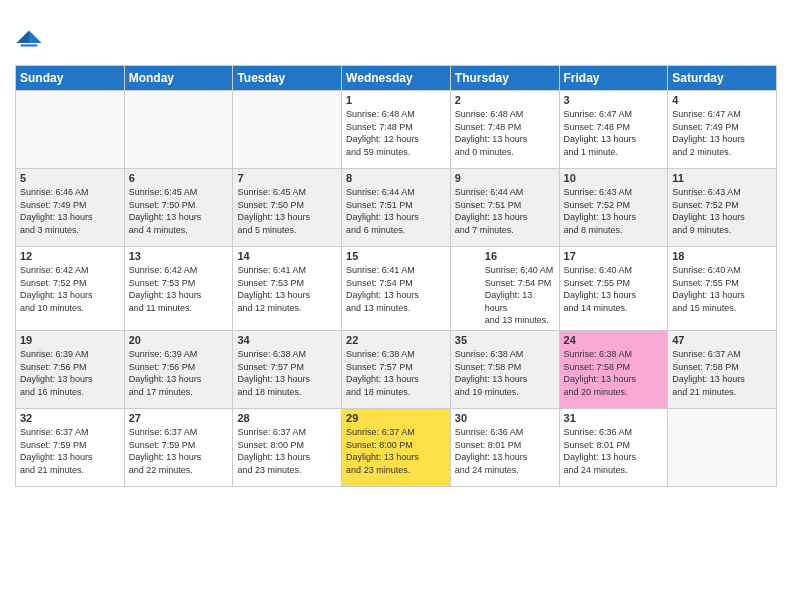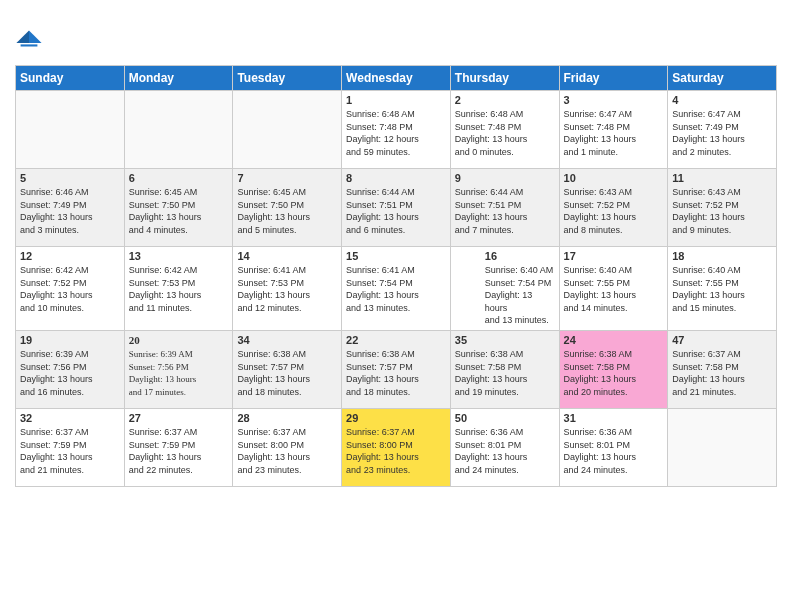--- a/index.html
+++ b/index.html
@@ -273,21 +273,21 @@
           </td>
         </tr>
         <tr>
           <td style="background: rgb(240, 240, 240);">
             <span class="day-number">19</span>
             <div class="day-info" style="white-space: pre-line;">Sunrise: 6:39 AM
 Sunset: 7:56 PM
 Daylight: 13 hours
 and 16 minutes.</div>
           </td>
-          <td style="background: rgb(240, 240, 240); font-family: Liberation Serif, serif;">
+          <td style="background: rgb(240, 240, 240);">
             <span class="day-number">20</span>
             <div class="day-info" style="white-space: pre-line;">Sunrise: 6:39 AM
 Sunset: 7:56 PM
 Daylight: 13 hours
 and 17 minutes.</div>
           </td>
           <td style="background: rgb(240, 240, 240);">
             <span class="day-number">34</span>
             <div class="day-info" style="white-space: pre-line;">Sunrise: 6:38 AM
 Sunset: 7:57 PM
@@ -346,21 +346,21 @@
 and 23 minutes.</div>
           </td>
           <td style="background: #fde047;">
             <span class="day-number">29</span>
             <div class="day-info" style="white-space: pre-line;">Sunrise: 6:37 AM
 Sunset: 8:00 PM
 Daylight: 13 hours
 and 23 minutes.</div>
           </td>
           <td style="background: rgb(255, 255, 255);">
-            <span class="day-number">50</span>
+            <span class="day-number">30</span>
             <div class="day-info" style="white-space: pre-line;">Sunrise: 6:36 AM
 Sunset: 8:01 PM
 Daylight: 13 hours
 and 24 minutes.</div>
           </td>
           <td style="background: rgb(255, 255, 255);">
             <span class="day-number">31</span>
             <div class="day-info" style="white-space: pre-line;">Sunrise: 6:36 AM
 Sunset: 8:01 PM
 Daylight: 13 hours

